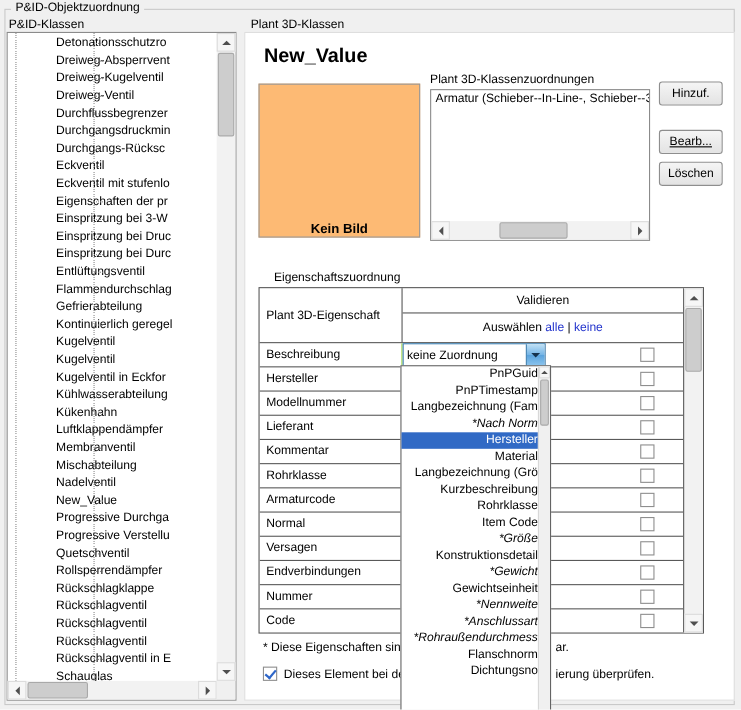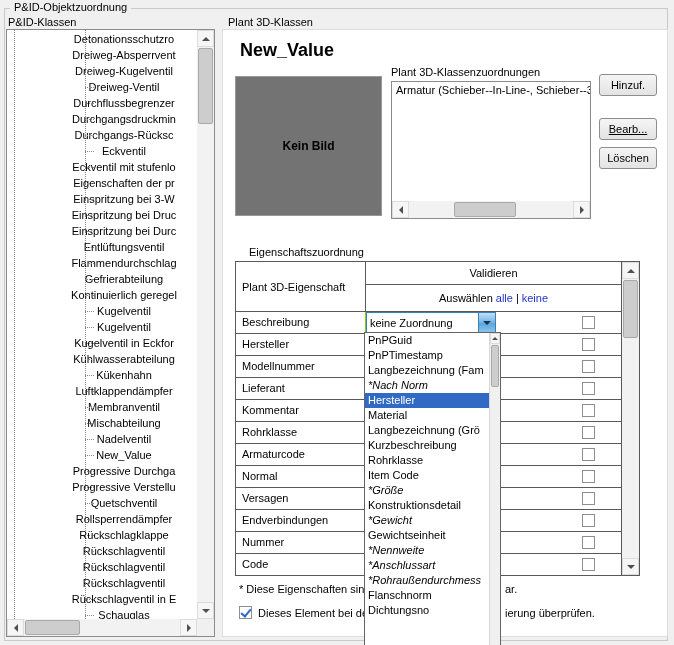--- a/index.html
+++ b/index.html
@@ -17,21 +17,21 @@
   
   .tree-box { position:absolute; left:6px; top:29px; width:209px; height:608px;
               background:#fff; border:1px solid #8b8b8b; }
   .tree-view { position:absolute; left:0; top:0; right:17px; bottom:17px; overflow:hidden; }
   .tree-vline { position:absolute; top:0; bottom:0; width:1px;
                 background:repeating-linear-gradient(to bottom,#8a8a8a 0 1px,transparent 1px 2px); }
   .tree-vline.l1 { left:7px; }
   .tree-vline.l2 { left:78px; }
   .tree-items { position:absolute; left:0; top:1px; right:0; }
   .tree-item { position:relative; height:16px; line-height:16px; padding-left:44px;
-               white-space:nowrap; overflow:hidden;text-align:center; }
+               white-space:nowrap; overflow:hidden; }
   .tree-item::before { content:""; position:absolute; left:78px; top:8px; width:10px; height:1px;
                background:repeating-linear-gradient(to right,#8a8a8a 0 1px,transparent 1px 2px); }
 
   
   .sb-track { background:#f2f2f2; }
   .sb-btn { position:absolute; width:17px; height:17px; background:#f6f6f6;
             border:1px solid #dcdcdc; display:flex; align-items:center; justify-content:center; }
   .tri { width:0; height:0; }
   .tri-up    { border-left:4px solid transparent; border-right:4px solid transparent; border-bottom:4px solid #4f4f4f; }
   .tri-down  { border-left:4px solid transparent; border-right:4px solid transparent; border-top:4px solid #4f4f4f; }
@@ -48,21 +48,21 @@
   .tree-hscroll .sb-btn.l { left:0; top:0; }
   .tree-hscroll .sb-btn.r { right:0; top:0; }
   .tree-hscroll .sb-thumb { top:1px; height:15px; left:18px; width:55px; }
   .sb-corner { position:absolute; right:0; bottom:0; width:17px; height:17px; background:#f0f0f0; }
 
   
   .right-panel { position:absolute; left:222px; top:29px; width:446px; height:608px;
                  background:#fff; border:1px solid #dedede; }
   .class-title { position:absolute; left:17px; top:10px; font-size:18px; font-weight:bold; }
   .image-box { position:absolute; left:12px; top:46px; width:147px; height:140px;
-               background:#737373; border:1px solid #989898; display:flex; align-items:center;
+               background:#fdba74; border:1px solid #989898; display:flex; align-items:flex-end;
                justify-content:center; font-weight:bold; font-size:12px; }
   .mappings-label { position:absolute; left:168px; top:36px; }
   .mappings-box { position:absolute; left:168px; top:51px; width:200px; height:138px;
                   background:#fff; border:1px solid #8b8b8b; }
   .mapping-item { padding:2px 4px; white-space:nowrap; overflow:hidden; }
   .map-hscroll { position:absolute; left:0; right:0; bottom:0; height:17px; }
   .map-hscroll .sb-btn.l { left:0; top:0; }
   .map-hscroll .sb-btn.r { right:0; top:0; }
   .map-hscroll .sb-thumb { top:1px; height:15px; left:62px; width:62px; }
 
@@ -113,21 +113,21 @@
   .footnote-left  { position:absolute; left:16px;  top:553px; }
   .footnote-right { position:absolute; left:282px; top:553px; }
   .confirm-cb     { left:16px; top:576px; }
   .confirm-left   { position:absolute; left:35px;  top:577px; }
   .confirm-right  { position:absolute; left:282px; top:577px; }
 
   
   .dropdown { position:absolute; left:364px; top:332px; width:137px; height:400px;
               background:#fff; border:1px solid #646464; z-index:30; }
   .dd-items { margin-right:11px; }
-  .dd-item { height:15px; line-height:15px; padding-left:3px; white-space:nowrap; overflow:hidden; }
+  .dd-item { height:15px; line-height:15px; padding-left:3px; white-space:nowrap; overflow:hidden;text-align:right; }
   .dd-item.italic { font-style:italic; }
   .dd-item.selected { background:#316ac5; color:#fff; }
   .dd-scroll { position:absolute; right:0; top:0; bottom:0; width:11px; background:#f0f0f0;
                border-left:1px solid #d8d8d8; }
   .dd-btn { position:absolute; left:0; width:10px; height:11px; background:#f6f6f6;
             border:1px solid #dcdcdc; display:flex; align-items:center; justify-content:center; }
   .dd-btn.t { top:0; }
   .dd-thumb { position:absolute; left:1px; width:8px; top:12px; height:42px;
               background:#cdcdcd; border:1px solid #a9a9a9; border-radius:2px; }
 </style>

